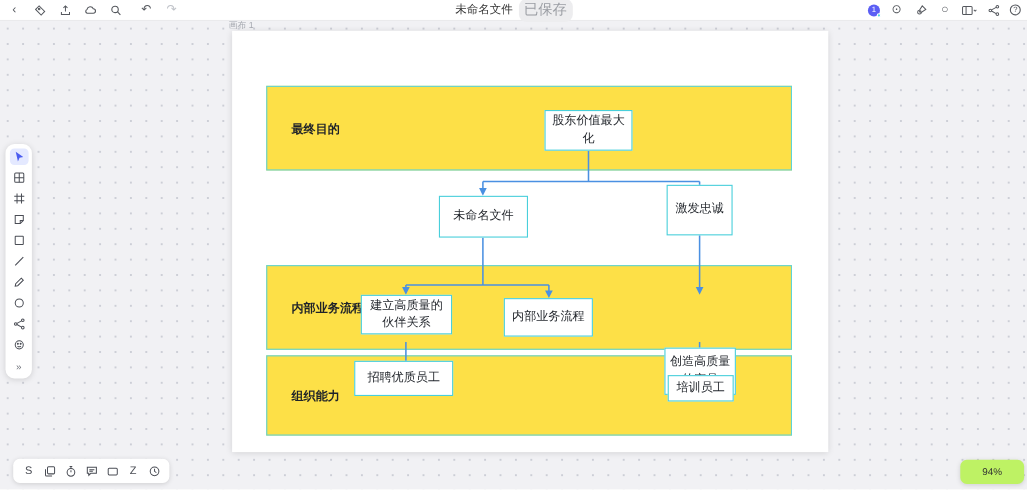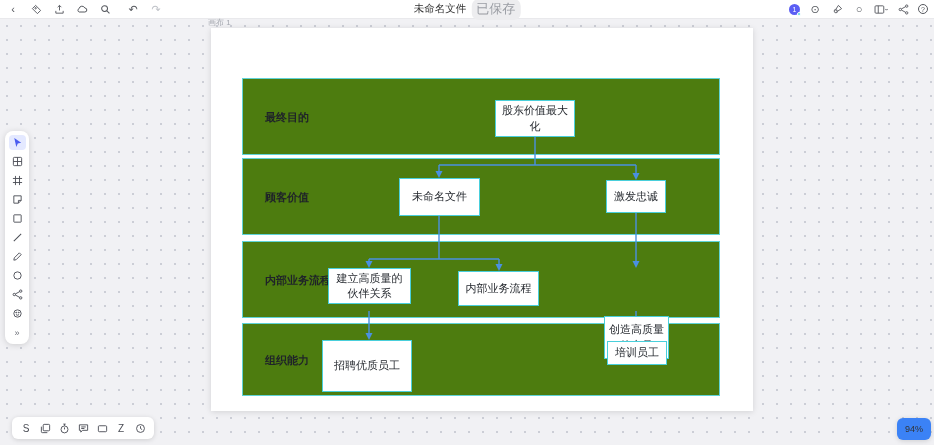--- a/index.html
+++ b/index.html
@@ -31,21 +31,21 @@
     background-image:radial-gradient(circle,#ccced6 0.8px,transparent 1px);
     background-size:14px 14px; }
 
   .page-label { position:absolute; left:208px; top:17px; font-size:8px; color:#a6a9b0; z-index:5; }
 
   .page { position:absolute; left:211px; top:28px; width:542px; height:383px; background:#fff;
     box-shadow:0 1px 6px rgba(0,0,0,.13); z-index:10; }
   .diagram-title { position:absolute; top:9px; left:0; width:100%; text-align:center;
     font-size:15px; font-weight:bold; color:#1f2329; letter-spacing:1px; }
 
-  .band { position:absolute; left:31px; width:478px; background:#4d7c0f;
+  .band { position:absolute; left:31px; width:478px; background:#fde047;
     border:1px solid #5fd3d6; }
   .band-label { position:absolute; left:22px; top:50%; transform:translateY(-50%);
     font-size:11px; font-weight:bold; color:#1f2329; white-space:nowrap; }
 
   .edges { position:absolute; left:0; top:0; width:542px; height:383px; z-index:2; }
 
   .node { position:absolute; background:#fff; border:1.4px solid #49cfdb; z-index:3;
     display:flex; align-items:center; justify-content:center; text-align:center;
     font-size:11px; color:#1f2329; line-height:1.4; padding:2px 4px; cursor:pointer; }
 
@@ -56,22 +56,22 @@
   .tool { width:17px; height:15px; display:flex; align-items:center; justify-content:center;
     border-radius:4px; color:#4a4d55; font-size:10px; cursor:pointer; }
   .tool.active { background:#e4e9ff; }
 
   
   .bottom-toolbar { position:absolute; left:12px; bottom:6px; height:22px; background:#fff;
     border-radius:6px; box-shadow:0 1px 5px rgba(0,0,0,.15); display:flex; align-items:center;
     padding:0 8px; gap:7px; z-index:50; }
   .b-tool { width:12px; height:12px; display:flex; align-items:center; justify-content:center;
     color:#4a4d55; font-size:10px; font-weight:bold; cursor:pointer; }
-  .zoom-pill { position:absolute; right:3px; bottom:5px; background:#3b82f6; border-radius:6px;
-    box-shadow:0 1px 5px rgba(0,0,0,.15); font-size:9px; color:#333; padding:6px 8px;
+  .zoom-pill { position:absolute; right:3px; bottom:5px; background:#bef264; border-radius:6px;
+    box-shadow:0 1px 5px rgba(0,0,0,.15); font-size:9px; color:#333; padding:6px 20px;
     z-index:50; cursor:pointer; }
 </style>
 </head>
 <body>
 
 <div class="app">
 
   <div class="topbar">
     <div class="tb-left">
       <span class="icon-btn">‹</span>
@@ -141,23 +141,20 @@
   </div>
 
   <div class="workspace"></div>
 
   <span class="page-label">画布 1</span>
 
   <div class="page">
 
     <div class="band" style="top:50px;height:77px;">
       <span class="band-label">最终目的</span>
-    </div>
-    <div class="band" style="top:130px;height:77px;">
-      <span class="band-label">顾客价值</span>
     </div>
     <div class="band" style="top:213px;height:77px;">
       <span class="band-label">内部业务流程</span>
     </div>
     <div class="band" style="top:295px;height:73px;">
       <span class="band-label">组织能力</span>
     </div>
 
     <svg class="edges">
       <path d="M324,109 V137 M228,137 H425 M228,137 V144 M425,137 V146
@@ -171,25 +168,25 @@
         <polygon points="154.5,233 161.5,233 158,240"></polygon>
         <polygon points="284.5,236 291.5,236 288,243"></polygon>
         <polygon points="421.5,233 428.5,233 425,240"></polygon>
         <polygon points="154.5,305 161.5,305 158,312"></polygon>
         <polygon points="421.5,306 428.5,306 425,313"></polygon>
       </g>
     </svg>
 
     <div class="node" style="left:284px;top:72px;width:80px;height:37px;">股东价值最大化</div>
     <div class="node" style="left:188px;top:150px;width:81px;height:38px;">未命名文件</div>
-    <div class="node" style="left:395px;top:152px;width:60px;height:33px;">激发忠诚</div>
+    <div class="node" style="left:395px;top:140px;width:60px;height:46px;">激发忠诚</div>
     <div class="node" style="left:117px;top:240px;width:83px;height:36px;">建立高质量的伙伴关系</div>
     <div class="node" style="left:247px;top:243px;width:81px;height:35px;">内部业务流程</div>
     <div class="node" style="left:393px;top:240px;width:65px;height:43px;margin-top:48px;">创造高质量的产品</div>
-    <div class="node" style="left:111px;top:312px;width:90px;height:52px;">招聘优质员工</div>
+    <div class="node" style="left:111px;top:300px;width:90px;height:32px;">招聘优质员工</div>
     <div class="node" style="left:396px;top:313px;width:60px;height:24px;">培训员工</div>
   </div>
 
   <div class="left-toolbar">
     <span class="tool active">
       <svg width="11" height="11" viewBox="0 0 12 12">
           <path d="M2.5,1 L10,6.2 L6.3,7 L4.7,10.8 Z" fill="#4a5cf0"></path>
         </svg>
     </span>
     <span class="tool">

